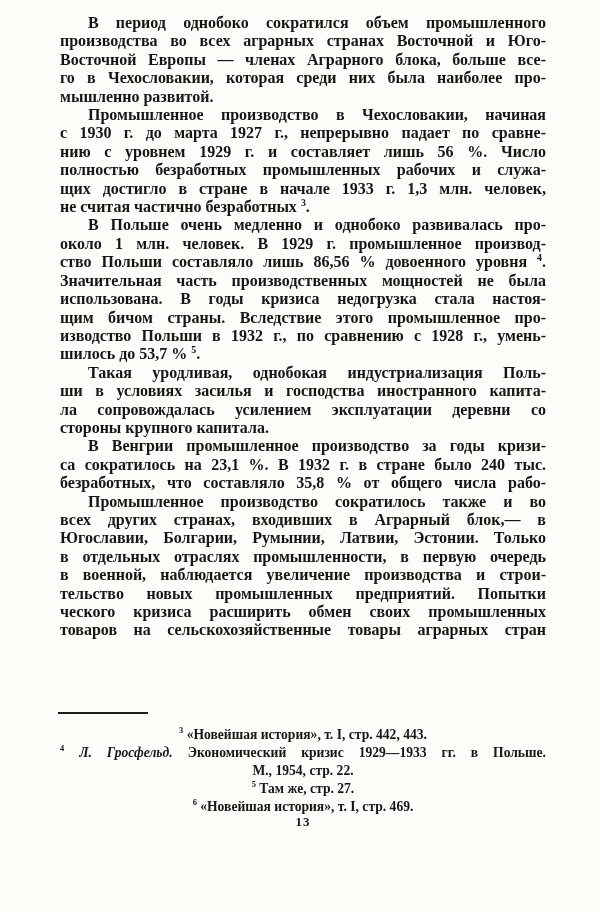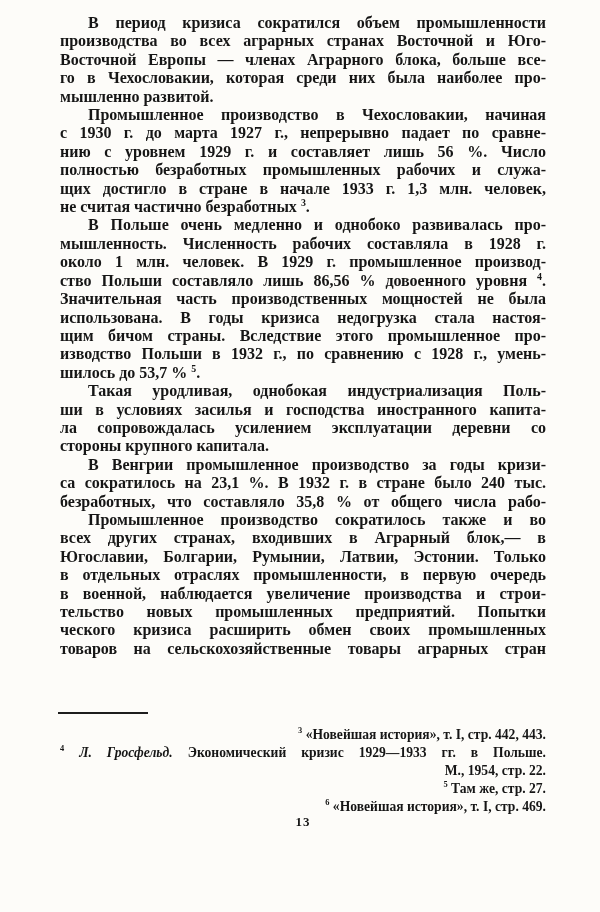--- a/index.html
+++ b/index.html
@@ -53,21 +53,21 @@
   .footnotes {
     position: absolute;
     left: 60px;
     top: 726px;
     width: 486px;
   }
   .fn-line {
     font-size: 13.6px;
     line-height: 18px;
     font-weight: 700;
-    text-align: right;
+    text-align: center;
   }
   .fn-line.j {
     text-align: justify;
     text-align-last: justify;
   }
   .fn-line i { font-style: italic; }
   .page-number {
     position: absolute;
     left: 60px;
     top: 814px;
@@ -76,33 +76,32 @@
     font-size: 13px;
     font-weight: 700;
     letter-spacing: 1px;
   }
 </style>
 </head>
 <body>
 
 <div class="page">
   <div class="main-text">
-      <div class="line first">В период кризиса сократился объем промышленности</div>
+      <div class="line first">В период однобоко сократился объем промышленного</div>
       <div class="line">производства во всех аграрных странах Восточной и Юго-</div>
       <div class="line">Восточной Европы — членах Аграрного блока, больше все-</div>
       <div class="line">го в Чехословакии, которая среди них была наиболее про-</div>
       <div class="line endline">мышленно развитой.</div>
       <div class="line first">Промышленное производство в Чехословакии, начиная</div>
       <div class="line">с 1930 г. до марта 1927 г., непрерывно падает по сравне-</div>
       <div class="line">нию с уровнем 1929 г. и составляет лишь 56 %. Число</div>
       <div class="line">полностью безработных промышленных рабочих и служа-</div>
       <div class="line">щих достигло в стране в начале 1933 г. 1,3 млн. человек,</div>
       <div class="line endline">не считая частично безработных <sup>3</sup>.</div>
       <div class="line first">В Польше очень медленно и однобоко развивалась про-</div>
-      <div class="line">мышленность. Численность рабочих составляла в 1928 г.</div>
       <div class="line">около 1 млн. человек. В 1929 г. промышленное производ-</div>
       <div class="line">ство Польши составляло лишь 86,56 % довоенного уровня <sup>4</sup>.</div>
       <div class="line">Значительная часть производственных мощностей не была</div>
       <div class="line">использована. В годы кризиса недогрузка стала настоя-</div>
       <div class="line">щим бичом страны. Вследствие этого промышленное про-</div>
       <div class="line">изводство Польши в 1932 г., по сравнению с 1928 г., умень-</div>
       <div class="line endline">шилось до 53,7 % <sup>5</sup>.</div>
       <div class="line first">Такая уродливая, однобокая индустриализация Поль-</div>
       <div class="line">ши в условиях засилья и господства иностранного капита-</div>
       <div class="line">ла сопровождалась усилением эксплуатации деревни со</div>

